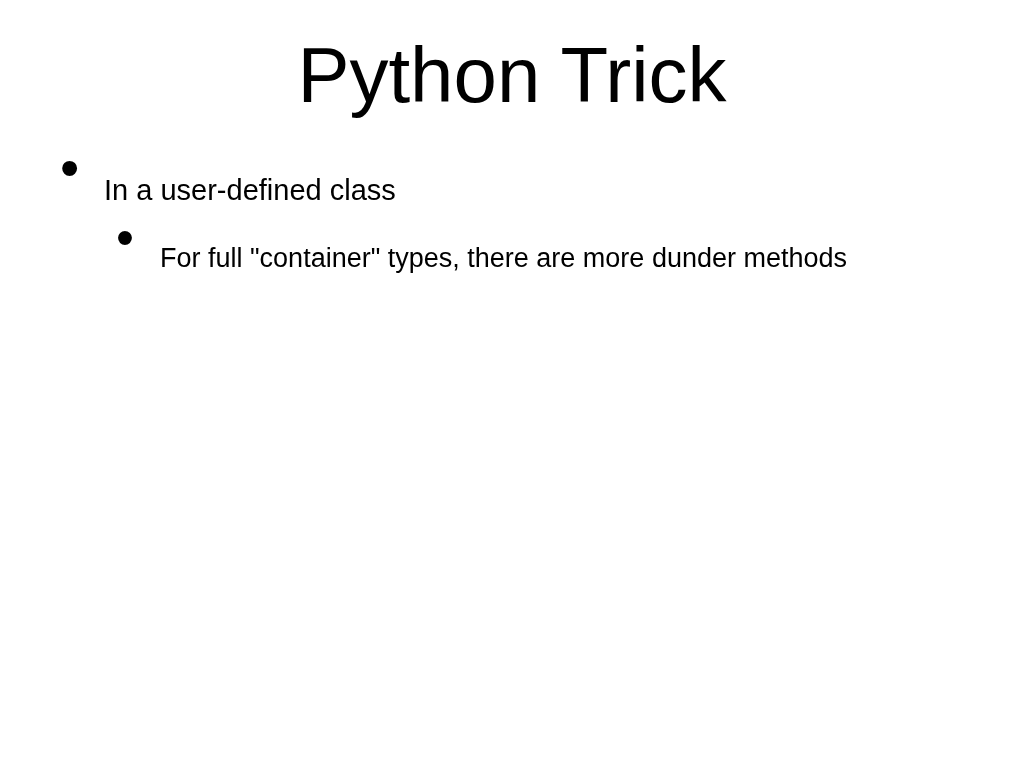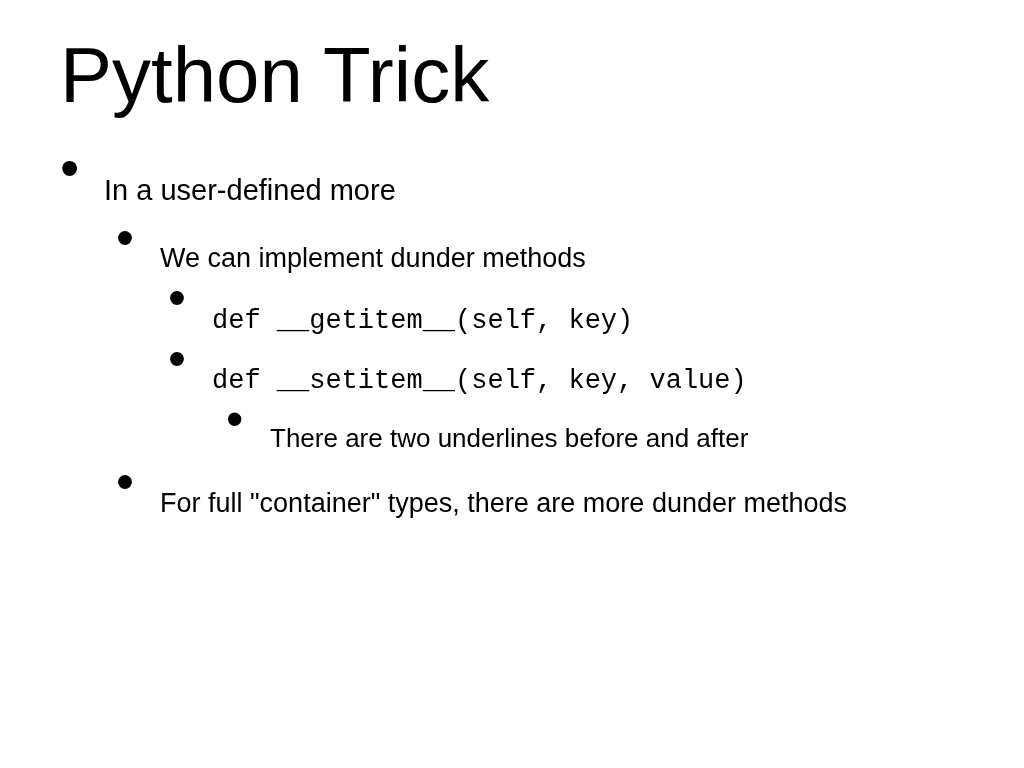--- a/index.html
+++ b/index.html
@@ -12,20 +12,21 @@
     color: #000;
     overflow: hidden;
   }
   .slide {
     width: 1024px;
     height: 768px;
     box-sizing: border-box;
     padding: 20px 60px 40px 60px;
   }
   .title {
+    text-align: center;
     font-size: 78px;
     font-weight: 400;
     margin-top: 10px;
     margin-bottom: 50px;
     letter-spacing: 0px;
   }
   ul {
     list-style: none;
     padding: 0;
     margin: 0;
@@ -76,41 +77,23 @@
   }
 </style>
 </head>
 <body>
 
 <div class="slide">
   <div class="title">Python Trick</div>
 
   <ul class="lvl1">
     <li>
-      <span>In a user-defined more</span>
+      <span>In a user-defined class</span>
 
       <ul class="lvl2">
-        <li>
-          <span>We can implement dunder methods</span>
-
-          <ul class="lvl3">
-            <li>
-              <span class="mono">def __getitem__(self, key)</span>
-            </li>
-            <li>
-              <span class="mono">def __setitem__(self, key, value)</span>
-
-              <ul class="lvl4">
-                <li>
-                  <span>There are two underlines before and after</span>
-                </li>
-              </ul>
-            </li>
-          </ul>
-        </li>
 
         <li>
           <span>For full "container" types, there are more dunder methods</span>
         </li>
 
       </ul>
     </li>
   </ul>
 </div>
 

